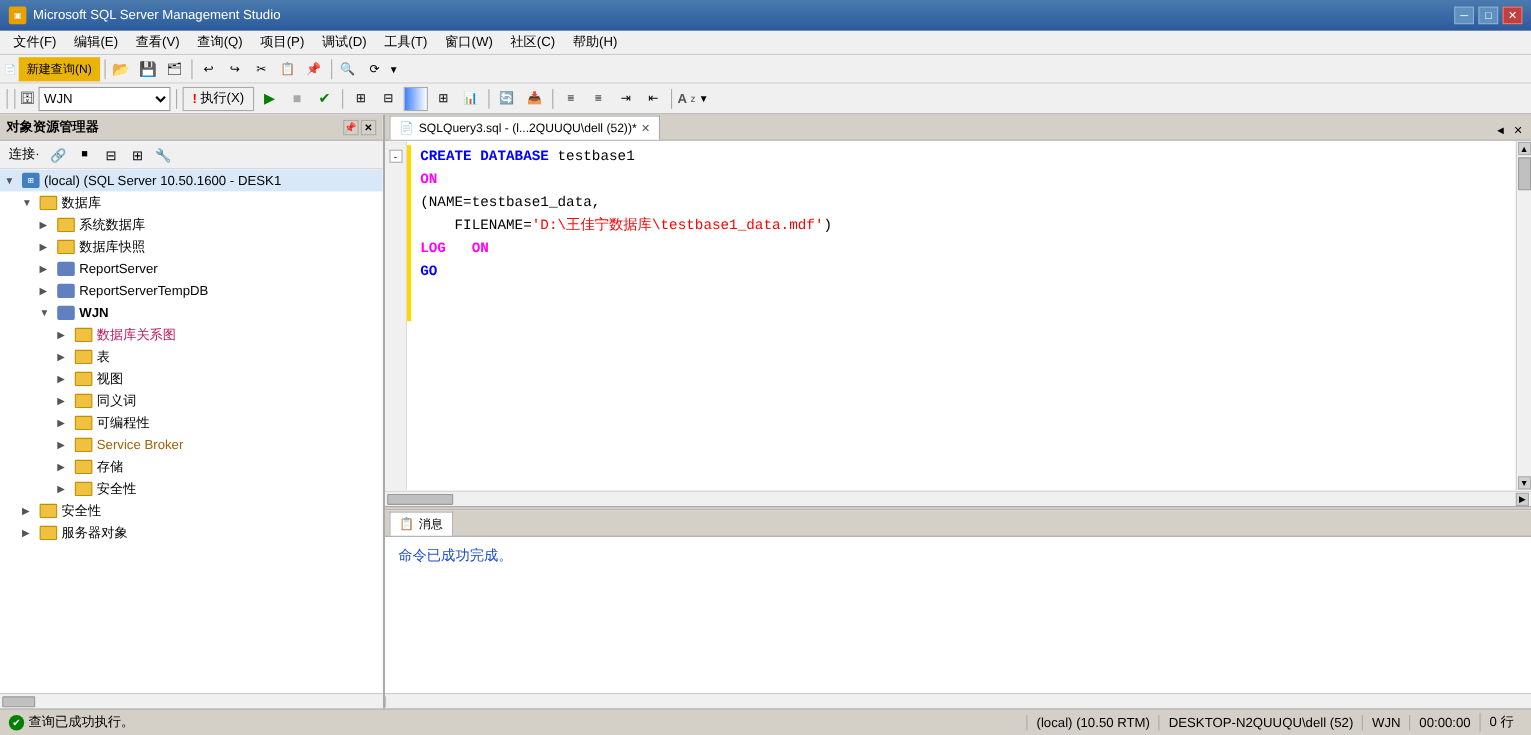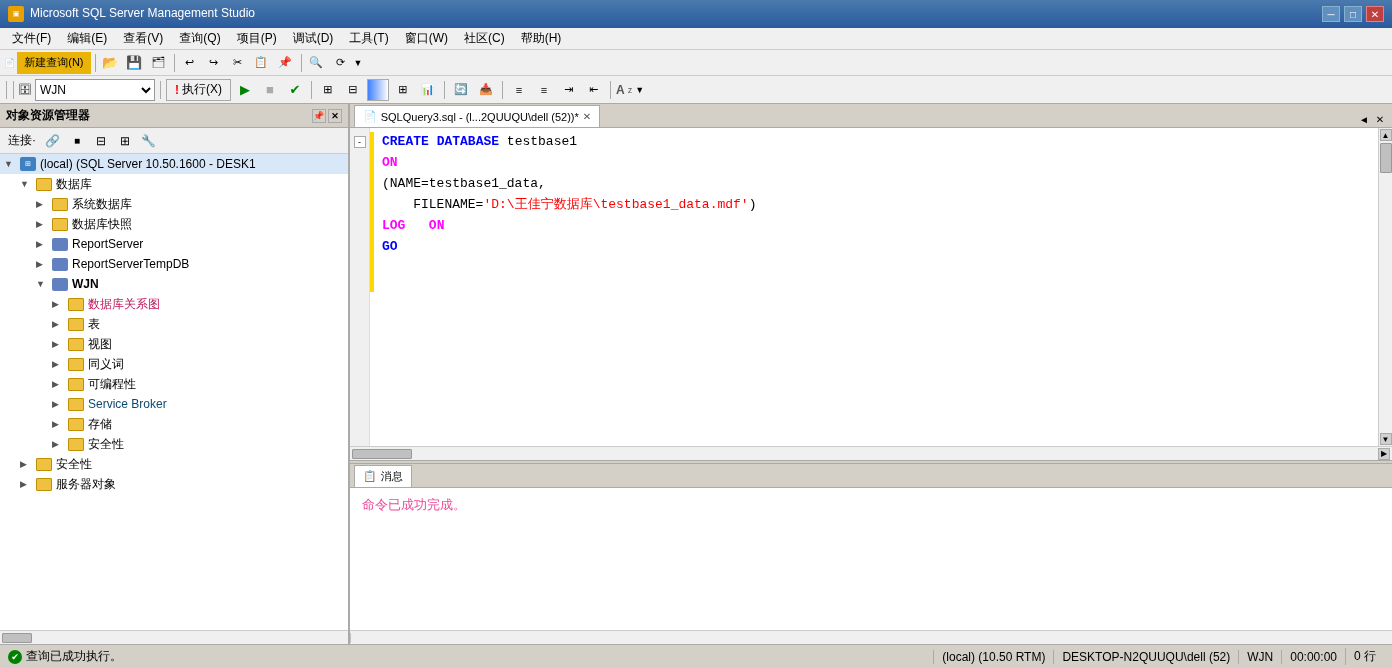--- a/index.html
+++ b/index.html
@@ -178,21 +178,21 @@
 
       <div style="display:flex;align-items:center;height:20px;padding-left:52px;cursor:pointer;">
         <span style="width:12px;font-size:9px;color:#555;">▶</span>
         <span style="width:16px;height:13px;background:#f0c040;border:1px solid #c09000;border-radius:1px;display:inline-flex;margin:0 4px;"></span>
         <span style="color:#000;font-size:12px;">可编程性</span>
       </div>
 
       <div style="display:flex;align-items:center;height:20px;padding-left:52px;cursor:pointer;">
         <span style="width:12px;font-size:9px;color:#555;">▶</span>
         <span style="width:16px;height:13px;background:#f0c040;border:1px solid #c09000;border-radius:1px;display:inline-flex;margin:0 4px;"></span>
-        <span style="color:#0c4a6e;font-size:12px;">Service Broker</span>
+        <span style="color:#a16207;font-size:12px;">Service Broker</span>
       </div>
 
       <div style="display:flex;align-items:center;height:20px;padding-left:52px;cursor:pointer;">
         <span style="width:12px;font-size:9px;color:#555;">▶</span>
         <span style="width:16px;height:13px;background:#f0c040;border:1px solid #c09000;border-radius:1px;display:inline-flex;margin:0 4px;"></span>
         <span style="color:#000;font-size:12px;">存储</span>
       </div>
 
       <div style="display:flex;align-items:center;height:20px;padding-left:52px;cursor:pointer;">
         <span style="width:12px;font-size:9px;color:#555;">▶</span>
@@ -295,21 +295,21 @@
 
     <div style="background:white;height:180px;display:flex;flex-direction:column;">
 
       <div style="background:#d4d0c8;height:24px;display:flex;align-items:flex-end;padding:0 4px;border-bottom:1px solid #aaa;">
         <div style="background:white;border:1px solid #aaa;border-bottom:none;padding:2px 8px;font-size:11px;cursor:pointer;height:22px;display:flex;align-items:center;gap:4px;">
           <span style="font-size:11px;">📋</span>
           <span>消息</span>
         </div>
       </div>
 
-      <div style="flex:1;padding:8px 12px;overflow-y:auto;font-size:13px;color:#ec4899;display:flex;align-items:flex-start;">
+      <div style="flex:1;padding:8px 12px;overflow-y:auto;font-size:13px;color:#1d4ed8;display:flex;align-items:flex-start;">
         <span>命令已成功完成。</span>
       </div>
 
       <div style="height:14px;background:#f0f0f0;border-top:1px solid #ccc;display:flex;align-items:center;">
         <div style="width:1px;height:10px;background:#c0c0c0;"></div>
       </div>
 
     </div>
 
   </div>

